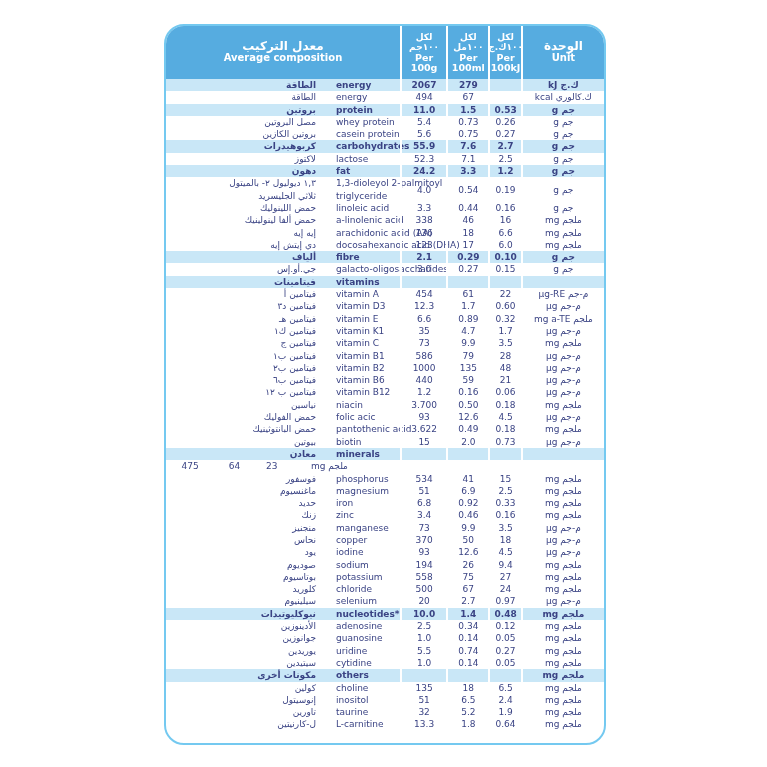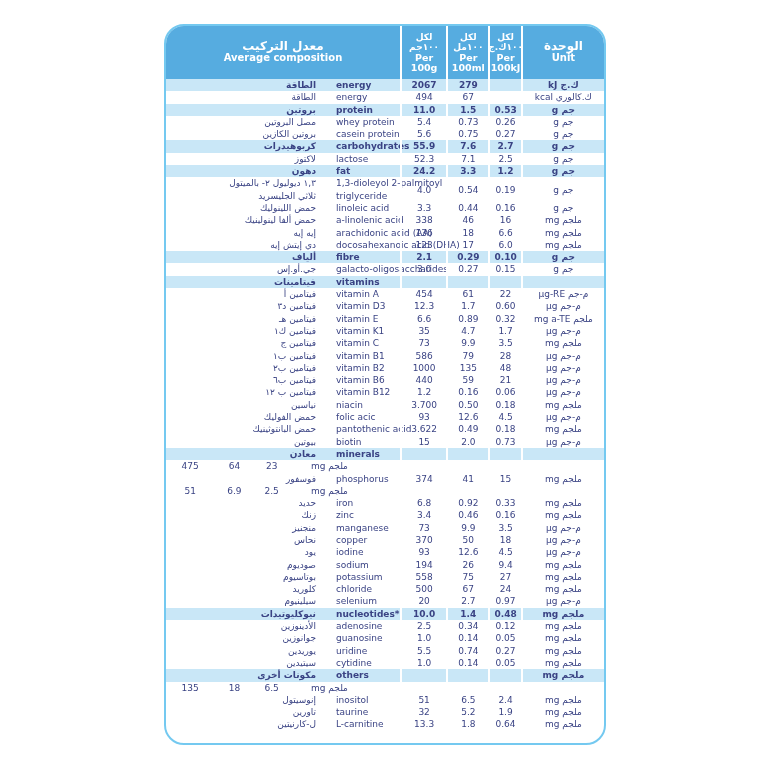--- a/index.html
+++ b/index.html
@@ -503,28 +503,34 @@
             <div class="u-txt">ملجم mg</div>
           </div>
         </div>
         <div class="row">
           <div class="cell c-label">
             <div class="lbl-line">
               <div class="lbl-ar">فوسفور</div>
               <div class="lbl-en">phosphorus</div>
             </div>
           </div>
-          <div class="cell c-v1">374</div>
+          <div class="cell c-v1">534</div>
           <div class="cell c-v2">41</div>
           <div class="cell c-v3">15</div>
           <div class="cell c-unit">
             <div class="u-txt">ملجم mg</div>
           </div>
         </div>
         <div class="row">
+          <div class="cell c-label">
+            <div class="lbl-line">
+              <div class="lbl-ar">ماغنسيوم</div>
+              <div class="lbl-en">magnesium</div>
+            </div>
+          </div>
           <div class="cell c-v1">51</div>
           <div class="cell c-v2">6.9</div>
           <div class="cell c-v3">2.5</div>
           <div class="cell c-unit">
             <div class="u-txt">ملجم mg</div>
           </div>
         </div>
         <div class="row">
           <div class="cell c-label">
             <div class="lbl-line">
@@ -729,20 +735,26 @@
             </div>
           </div>
           <div class="cell c-v1"></div>
           <div class="cell c-v2"></div>
           <div class="cell c-v3"></div>
           <div class="cell c-unit">
             <div class="u-txt">ملجم mg</div>
           </div>
         </div>
         <div class="row">
+          <div class="cell c-label">
+            <div class="lbl-line">
+              <div class="lbl-ar">كولين</div>
+              <div class="lbl-en">choline</div>
+            </div>
+          </div>
           <div class="cell c-v1">135</div>
           <div class="cell c-v2">18</div>
           <div class="cell c-v3">6.5</div>
           <div class="cell c-unit">
             <div class="u-txt">ملجم mg</div>
           </div>
         </div>
         <div class="row">
           <div class="cell c-label">
             <div class="lbl-line">

